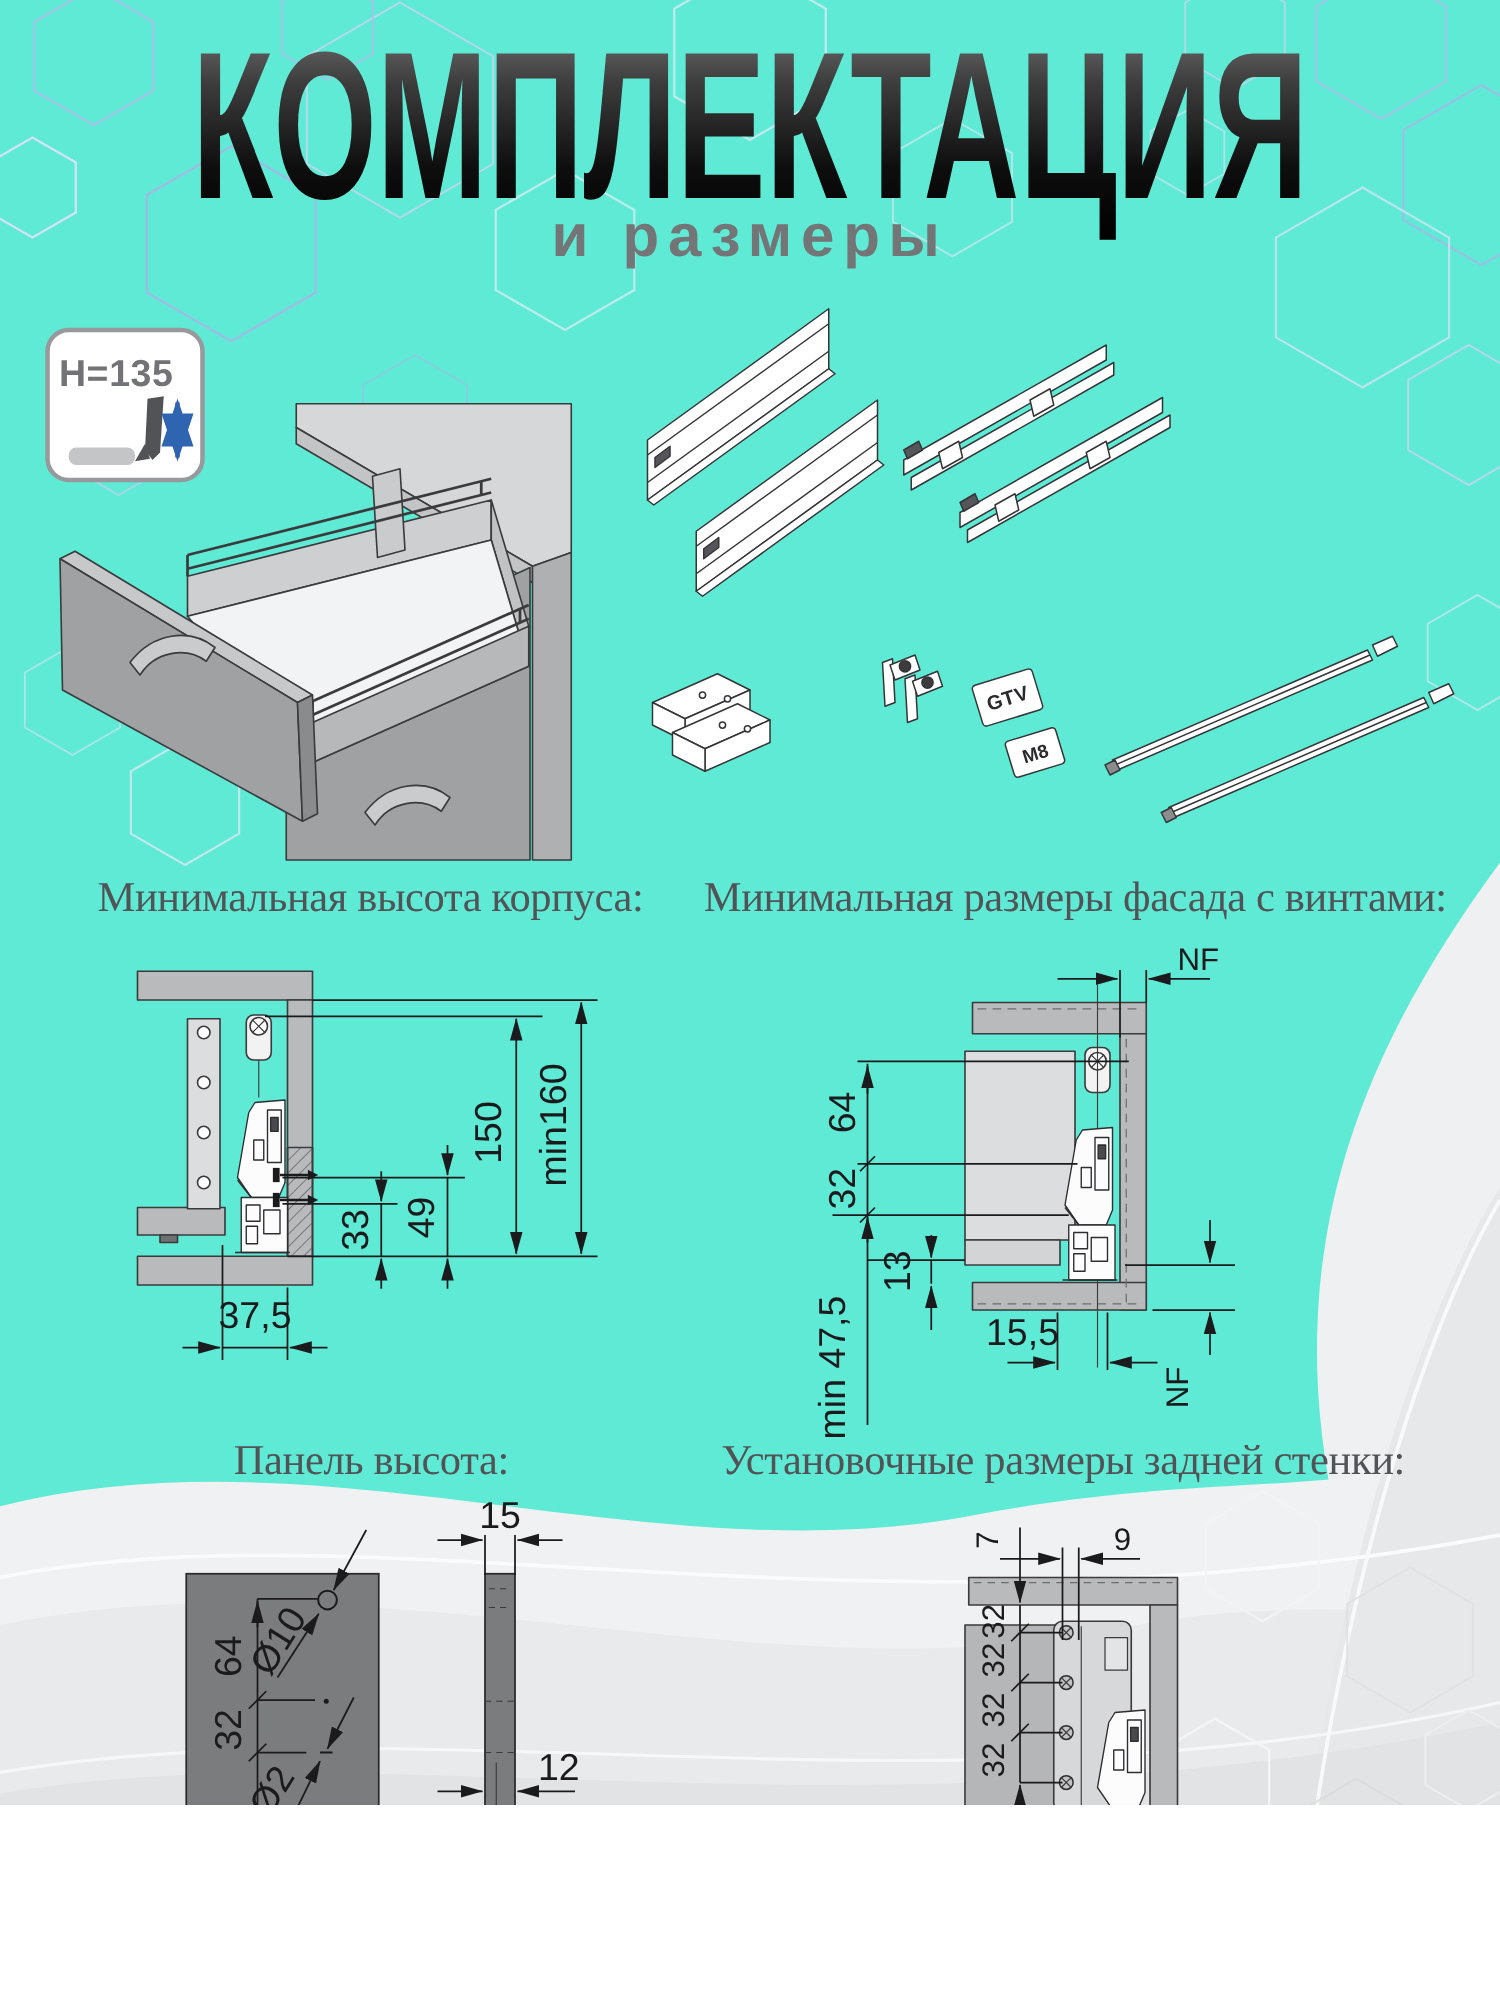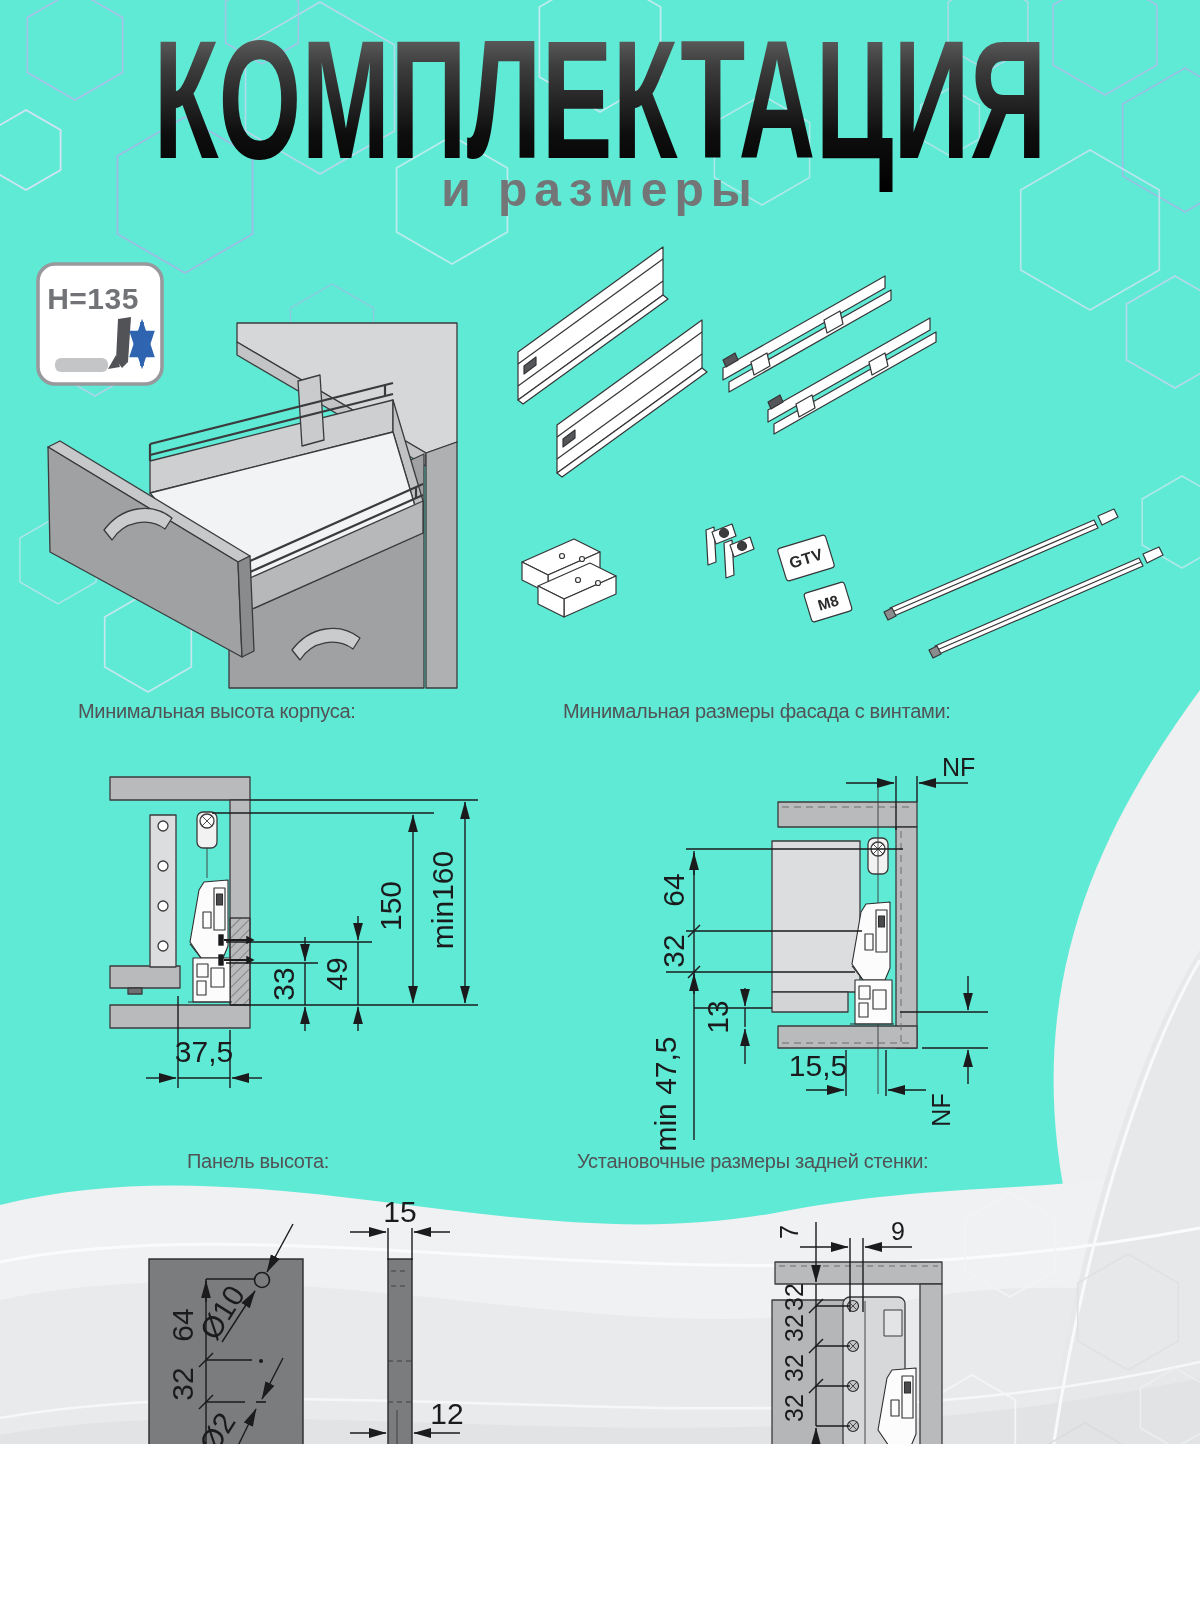--- a/index.html
+++ b/index.html
@@ -1,21 +1,21 @@
 <!DOCTYPE html>
 <html><head>
 <meta charset="utf-8">
 <style>
   html,body{margin:0;padding:0;background:#fff;}
   .page{position:relative;width:1200px;height:1444px;overflow:hidden;background:#5eead4;
         font-family:"Liberation Sans",sans-serif;}
   .page svg{position:absolute;left:0;top:0;}
   .subtitle{position:absolute;left:0;top:162px;width:1200px;text-align:center;
             font-size:48px;color:#737577;letter-spacing:7px;font-weight:700;}
-  .hdr{position:absolute;font-size:20px;color:#515356;letter-spacing:-0.3px;white-space:nowrap;}
+  .hdr{position:absolute;font-size:34px;color:#515356;letter-spacing:-0.3px;white-space:nowrap;font-family:Liberation Serif, serif;}
   #h1{left:78px;top:700px;}
   #h2{left:563px;top:700px;}
   #h3{left:187px;top:1150px;}
   #h4{left:577px;top:1150px;}
   .dim{font-size:30px;fill:#1b1b1d;}
   .dim-s{font-size:25px;fill:#1b1b1d;}
   .ln{stroke:#1b1b1d;stroke-width:1.4;fill:none;}
   .thin{stroke:#3a3a3c;stroke-width:0.9;fill:none;}
   .shape{stroke:#3b3b3d;stroke-width:1.3;stroke-linejoin:round;}
   .mech{fill:#fcfcfd;stroke:#2e2e30;stroke-width:1.1;stroke-linejoin:round;}

